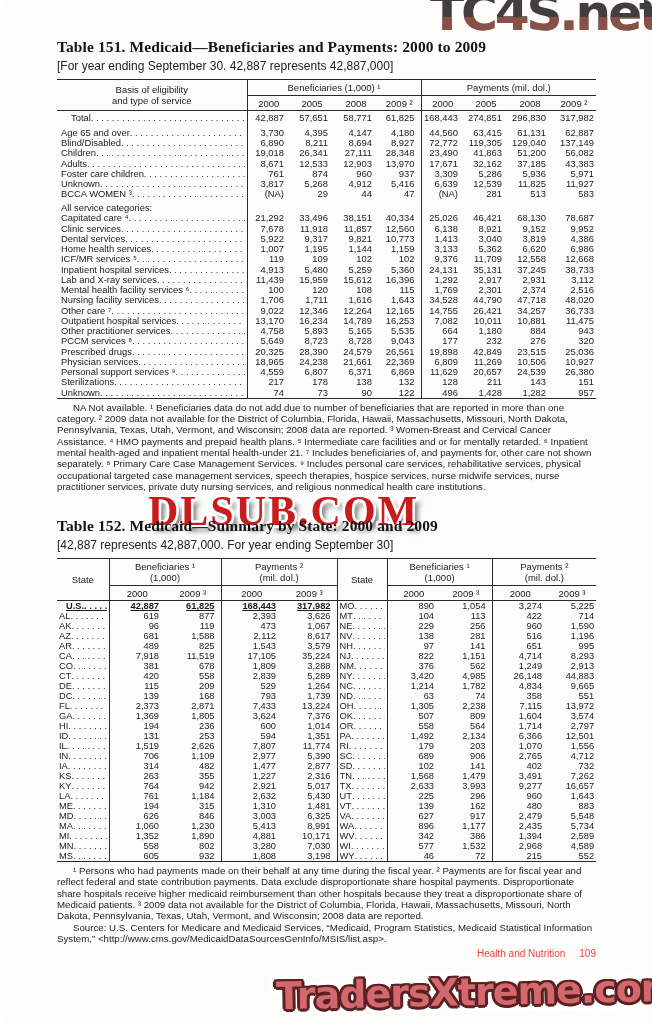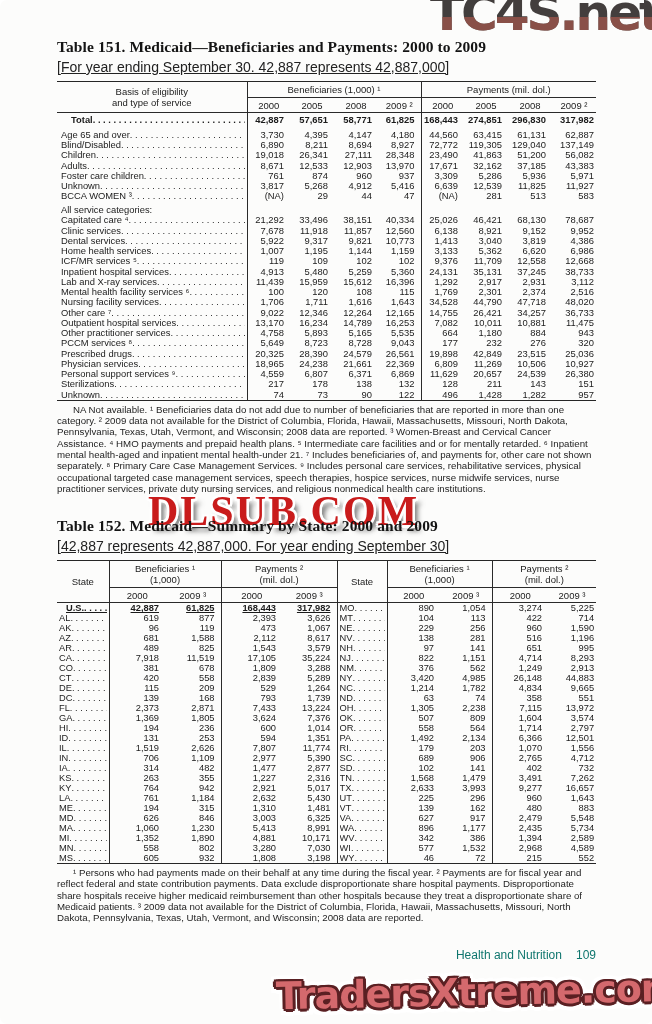--- a/index.html
+++ b/index.html
@@ -4,50 +4,50 @@
 <style>
   html,body{margin:0;padding:0;background:#fff;}
   .page{position:relative;width:652px;height:1024px;background:#fcfcfb;overflow:hidden;
         font-family:"Liberation Sans",sans-serif;color:#1b1b1b;border-radius:7px;}
   .content{position:absolute;left:57px;width:539px;}
   #section1{top:38px;}
   #section2{top:517px;}
 
   .tbl-title{font-family:"Liberation Serif",serif;font-weight:bold;font-size:15.5px;
              letter-spacing:.1px;margin:0 0 3px 0;color:#141414;}
-  .tbl-sub{font-size:14px;margin:0 0 6px 0;color:#222;text-decoration:underline;}
+  .tbl-sub{font-size:12px;margin:0 0 6px 0;color:#222;}
 
   table{width:100%;border-collapse:collapse;table-layout:fixed;
         border-top:1.4px solid #262626;border-bottom:1.4px solid #262626;}
   th,td{padding:0 2px;font-weight:normal;}
   thead th{font-size:9.5px;line-height:11px;}
   .lh{text-align:center;white-space:pre-line;vertical-align:middle;border-bottom:1px solid #2a2a2a;}
   .gh{text-align:center;border-bottom:1px solid #2a2a2a;padding:2px 0;white-space:pre-line;}
   .yh{text-align:center;border-bottom:1px solid #2a2a2a;padding:1.5px 0;}
   .bl{border-left:1px solid #2a2a2a;}
 
   #t151 td{font-size:9.4px;line-height:10.25px;}
   #t152 td{font-size:9.3px;line-height:10.0px;}
   .num{text-align:right;padding-right:6px;white-space:nowrap;}
   #t151 td.num:last-child,#t152 td.num.lastcol{padding-right:2px;}
   .lw{display:flex;align-items:baseline;overflow:hidden;white-space:nowrap;}
   .dots{flex:1;min-width:4px;overflow:hidden;color:#1d1d1d;}
   .dots::after{content:" . . . . . . . . . . . . . . . . . . . . . . . . . . . . . . . . . . . . . . . .";}
   .lbl,.st{overflow:hidden;}
   .lbl .lw{padding-left:2px;}
-  tr.total td{font-weight:bold;padding-top:2px;padding-bottom:1px;}
+  tr.total td{font-weight:normal;padding-top:2px;padding-bottom:1px;}
   tr.gap td{padding-top:3.5px;}
   tr.b-half .bh{font-weight:bold;text-decoration:underline;}
   .ind .lw{padding-left:12px;}
   .ind2 .lw{padding-left:7px;}
 
   .footnotes{font-size:9.7px;line-height:11.35px;margin-top:3px;color:#1d1d1d;text-align:left;}
   .footnotes p{margin:0;text-indent:16px;}
 
-  .hn-line{position:absolute;top:948px;right:56px;font-size:12px;color:#0f766e;}
+  .hn-line{position:absolute;top:948px;right:56px;font-size:10px;color:#ef4444;}
   .hn-line .pgnum{margin-left:14px;}
   .census-line{position:absolute;top:969px;left:57px;font-size:11.3px;color:#2d2d2d;letter-spacing:.2px;}
 
   
   .wm-top{position:absolute;top:-12px;right:-8px;font-size:50px;font-weight:800;
           letter-spacing:-3px;line-height:1;font-family:"DejaVu Sans",sans-serif;}
   .wm-top .base{color:#35302f;opacity:.93;}
   .wm-top .tint{position:absolute;left:0;top:0;color:#96544a;opacity:.85;
                 clip-path:inset(58% 0 0 0);}
   .wm-mid{position:absolute;top:490px;left:148px;font-size:42px;font-weight:900;
@@ -1161,20 +1161,21 @@
             <td class="num bl">46</td>
             <td class="num ">72</td>
             <td class="num bl">215</td>
             <td class="num lastcol">552</td>
           </tr>
         </tbody>
     </table>
 
     <div class="footnotes">
       <p>¹ Persons who had payments made on their behalf at any time during the fiscal year. ² Payments are for fiscal year and reflect federal and state contribution payments. Data exclude disproportionate share hospital payments. Disproportionate share hospitals receive higher medicaid reimbursement than other hospitals because they treat a disproportionate share of Medicaid patients. ³ 2009 data not available for the District of Columbia, Florida, Hawaii, Massachusetts, Missouri, North Dakota, Pennsylvania, Texas, Utah, Vermont, and Wisconsin; 2008 data are reported.</p>
+      <p>Source: U.S. Centers for Medicare and Medicaid Services, “Medicaid, Program Statistics, Medicaid Statistical Information System,” &lt;http://www.cms.gov/MedicaidDataSourcesGenInfo/MSIS/list.asp&gt;.</p>
     </div>
   </div>
 
   <div class="hn-line">
     <span>Health and Nutrition</span><span class="pgnum">109</span>
   </div>
 
   <div class="wm-bottom">TradersXtreme.com</div>
 
 </div>

